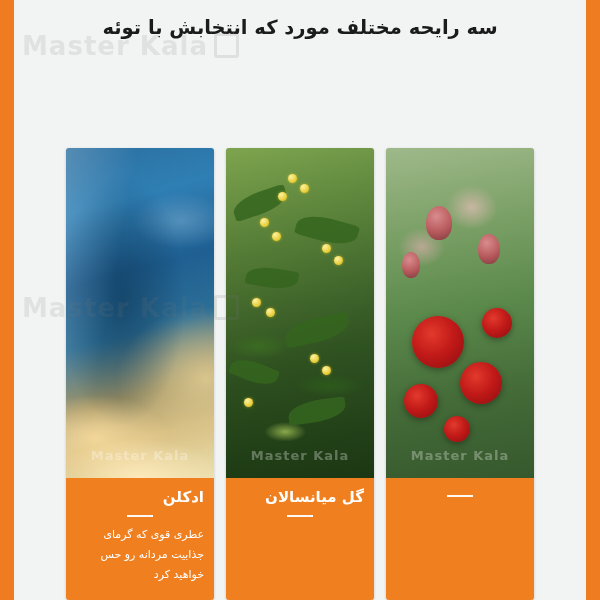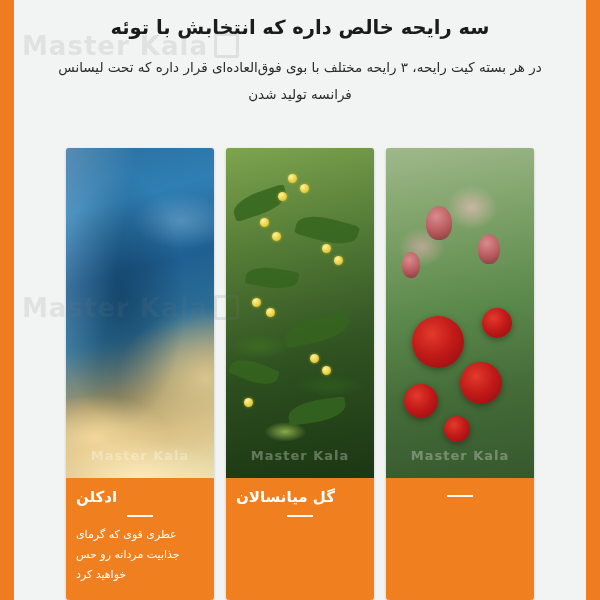--- a/index.html
+++ b/index.html
@@ -171,21 +171,21 @@
     pointer-events: none;
   }
 
   
   .caption {
     position: absolute;
     left: 0; right: 0; bottom: 0;
     height: 122px;
     background: #f0801f;
     color: #ffffff;
-    text-align: left;
+    text-align: right;
     padding: 10px 10px 0 10px;
     box-sizing: border-box;
   }
   .cap-title {
     font-size: 15px;
     font-weight: bold;
     line-height: 1.3;
   }
   .cap-rule {
     width: 26px;
@@ -226,22 +226,21 @@
 <body>
 
 <div class="page">
 
   <div class="edge-bar left"></div>
   <div class="edge-bar right"></div>
 
   <div class="inner">
 
     <div class="head">
-      <div class="headline">سه رایحه خالص داره که انتخابش با توئه</div>
-      <div class="subhead">در هر بسته کیت رایحه، ۳ رایحه مختلف با بوی فوق‌العاده‌ای قرار داره که تحت لیسانس فرانسه تولید شدن</div>
+      <div class="headline">سه رایحه مختلف مورد که انتخابش با توئه</div>
     </div>
 
     <div class="cards">
 
       <div class="card">
         <div class="photo ph-rose">
           <div class="grad g1"></div>
           <div class="grad g2"></div>
           <div class="rose" style="width:52px;height:52px;left:26px;top:168px;"></div>
           <div class="rose" style="width:42px;height:42px;left:74px;top:214px;"></div>

